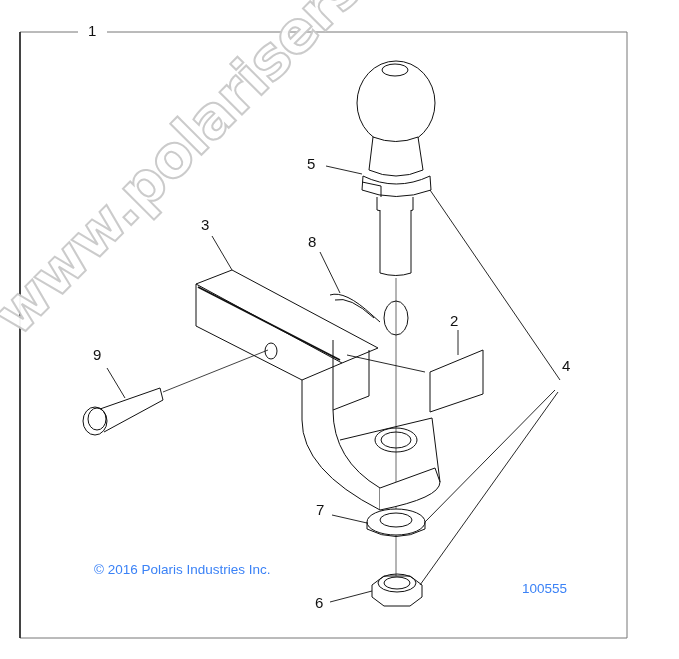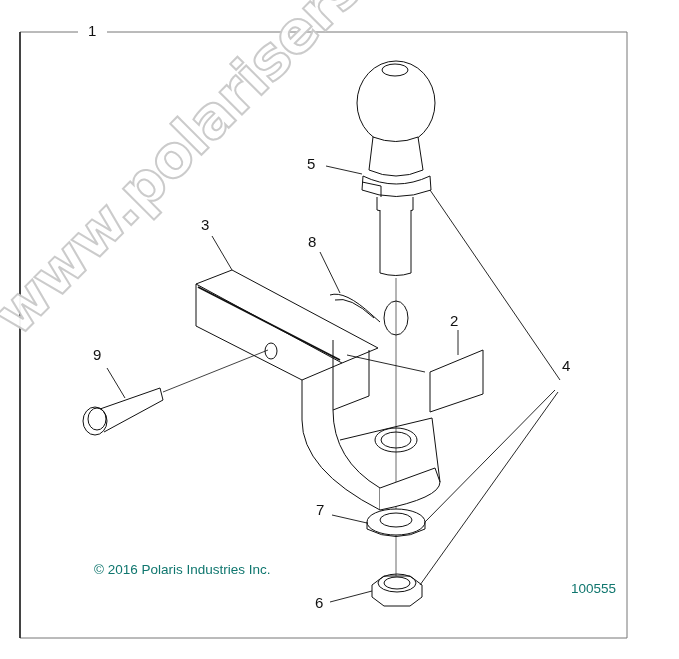--- a/index.html
+++ b/index.html
@@ -1,20 +1,20 @@
 <!DOCTYPE html>
 <html><head>
 <meta charset="utf-8">
 <style>
   html, body { margin:0; padding:0; background:#ffffff; }
   body { width:679px; height:659px; position:relative; overflow:hidden;
          font-family:"Liberation Sans", sans-serif; }
   #canvas { position:absolute; left:0; top:0; width:679px; height:659px; }
   .callout { position:absolute; font-size:15px; color:#111; line-height:1; }
-  .caption { position:absolute; font-size:13.5px; color:#0f766e; white-space:nowrap; }
+  .caption { position:absolute; font-size:13.5px; color:#3b82f6; white-space:nowrap; }
   .wm { position:absolute; left:-20px; top:300px; font-family:"DejaVu Sans", sans-serif;
         font-weight:bold; font-size:58px; color:#ffffff;
         -webkit-text-stroke:2px #c9c9c9; transform:rotate(-45deg);
         transform-origin:left top; white-space:nowrap; opacity:0.95; letter-spacing:-1px; }
 </style>
 </head>
 <body>
 
 <svg id="canvas" viewBox="0 0 679 659" xmlns="http://www.w3.org/2000/svg">
 
@@ -99,13 +99,13 @@
 <span class="callout" style="left:450px;top:313px;">2</span>
 <span class="callout" style="left:201px;top:217px;">3</span>
 <span class="callout" style="left:562px;top:358px;">4</span>
 <span class="callout" style="left:307px;top:156px;">5</span>
 <span class="callout" style="left:315px;top:595px;">6</span>
 <span class="callout" style="left:316px;top:502px;">7</span>
 <span class="callout" style="left:308px;top:234px;">8</span>
 <span class="callout" style="left:93px;top:347px;">9</span>
 
 <span class="caption" style="left:94px;top:562px;">© 2016 Polaris Industries Inc.</span>
-<span class="caption" style="left:571px;top:581px;">100555</span>
+<span class="caption" style="left:522px;top:581px;">100555</span>
 
 </body></html>

